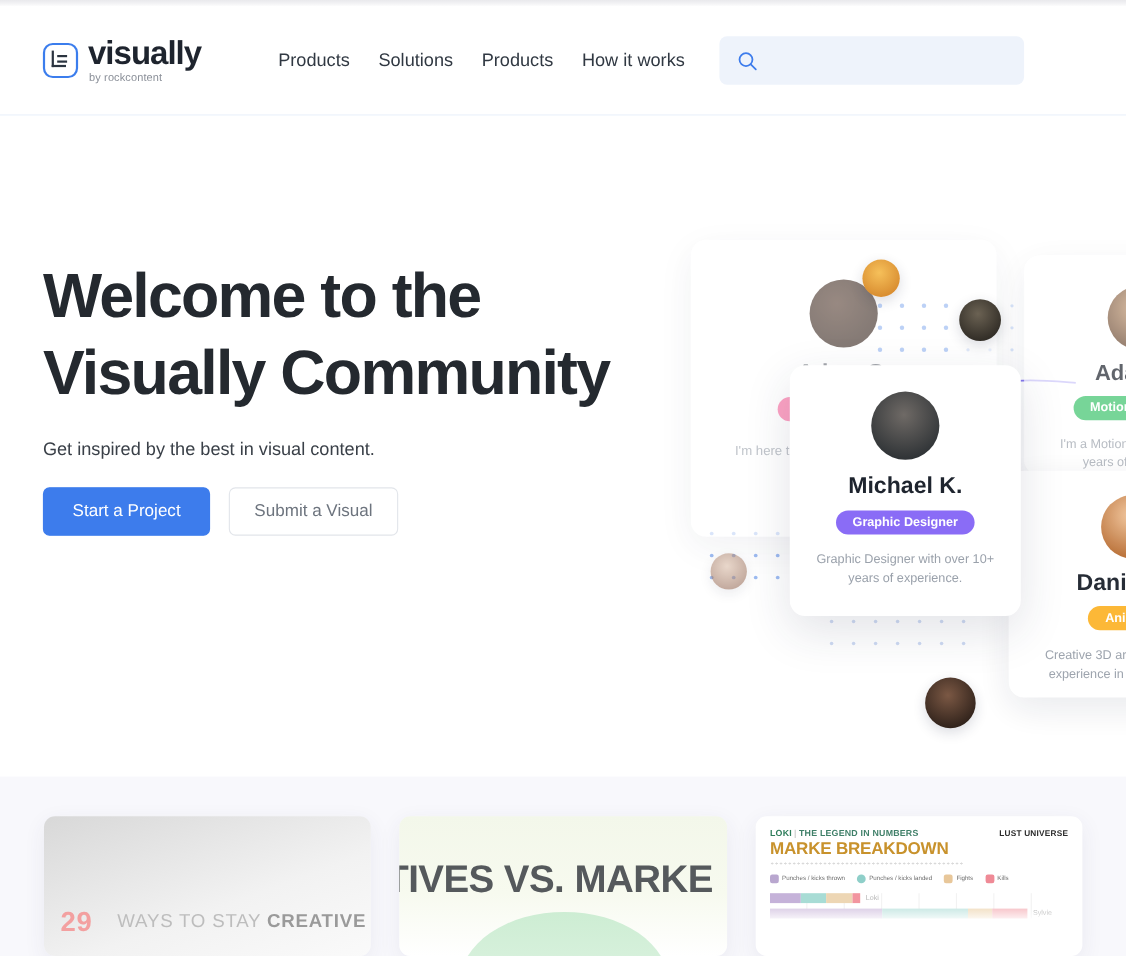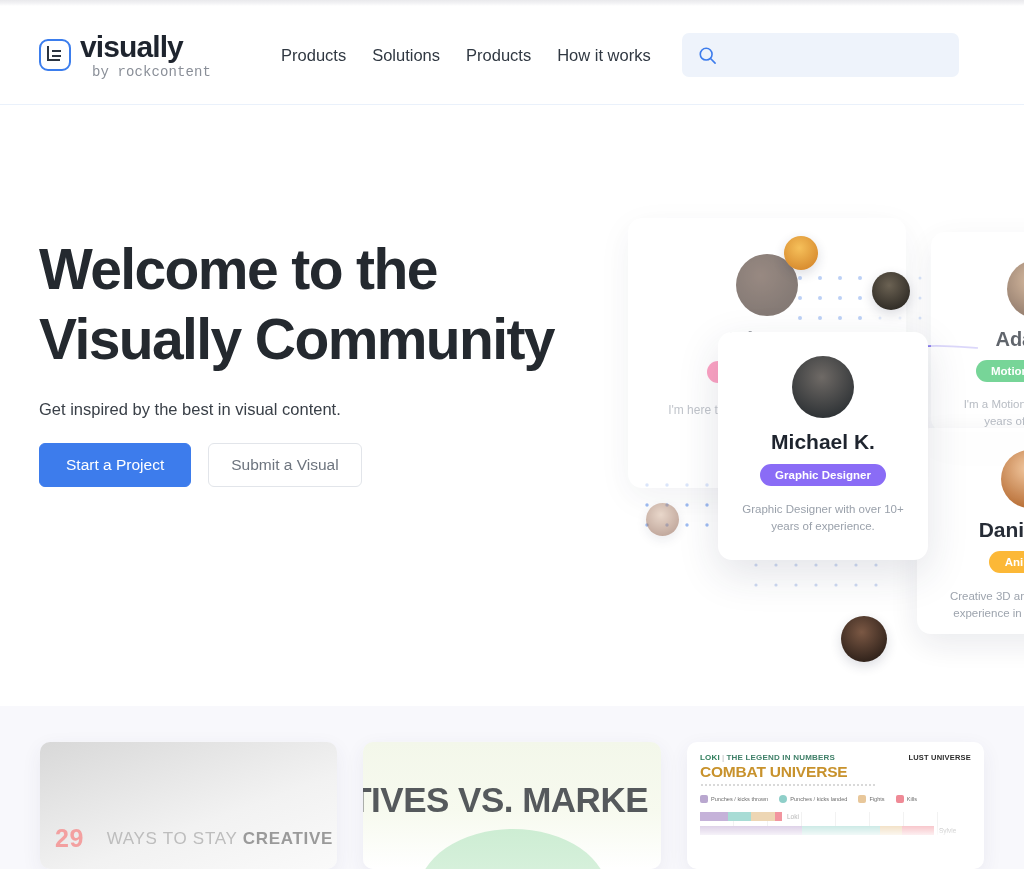--- a/index.html
+++ b/index.html
@@ -36,21 +36,21 @@
   .logo-mark .inner-bar {
     position:absolute; left:11px; top:9px; width:9px; height:2.4px; background:#2b3440;
   }
   .logo-mark .inner-bar2 {
     position:absolute; left:11px; top:13.5px; width:9px; height:2.4px; background:#2b3440;
   }
   .logo-text { display: flex; flex-direction: column; line-height: 1; }
   .logo-word {
     font-size: 30px; font-weight: 700; color: #1e242e; letter-spacing: -0.9px;
   }
-  .logo-sub { font-size: 14px; color: #8a8f98; margin-top: 3px; margin-left: 12px; letter-spacing: 0.1px; font-family: Liberation Mono, monospace;}
+  .logo-sub { font-size: 10px; color: #8a8f98; margin-top: 3px; margin-left: 1px; letter-spacing: 0.1px;}
 
   .nav { display: flex; align-items: center; gap: 26px; margin-left: 70px; }
   .nav a {
     font-size: 16.5px; color: #303842; text-decoration: none; white-space: nowrap;
   }
 
   .search-box {
     margin-left: 31px; width: 277px; height: 44px; border-radius: 7px;
     background: #eef3fb; display: flex; align-items: center; padding: 0 16px;
   }
@@ -411,21 +411,21 @@
       <div class="g2-arc"></div>
       <div class="g2-title">ATIVES VS. MARKE</div>
     </div>
 
     <div class="gcard gcard-3">
       <div class="loki-top">
         <div>
           <div class="loki-kicker">
             <span class="lk-1">LOKI</span><span class="lk-sep">|</span><span class="lk-2">THE LEGEND IN NUMBERS</span>
           </div>
-          <div class="loki-title">COMBAT UNIVERSE</div>
+          <div class="loki-title">MARKE BREAKDOWN</div>
           <div class="loki-dotline"></div>
         </div>
         <div class="loki-brand">LUST UNIVERSE</div>
       </div>
 
       <div class="loki-legend">
         <span class="lg">
           <i class="lg-ico" style="background:#b9a7cf"></i>
           <span>Punches / kicks thrown</span>
         </span>

